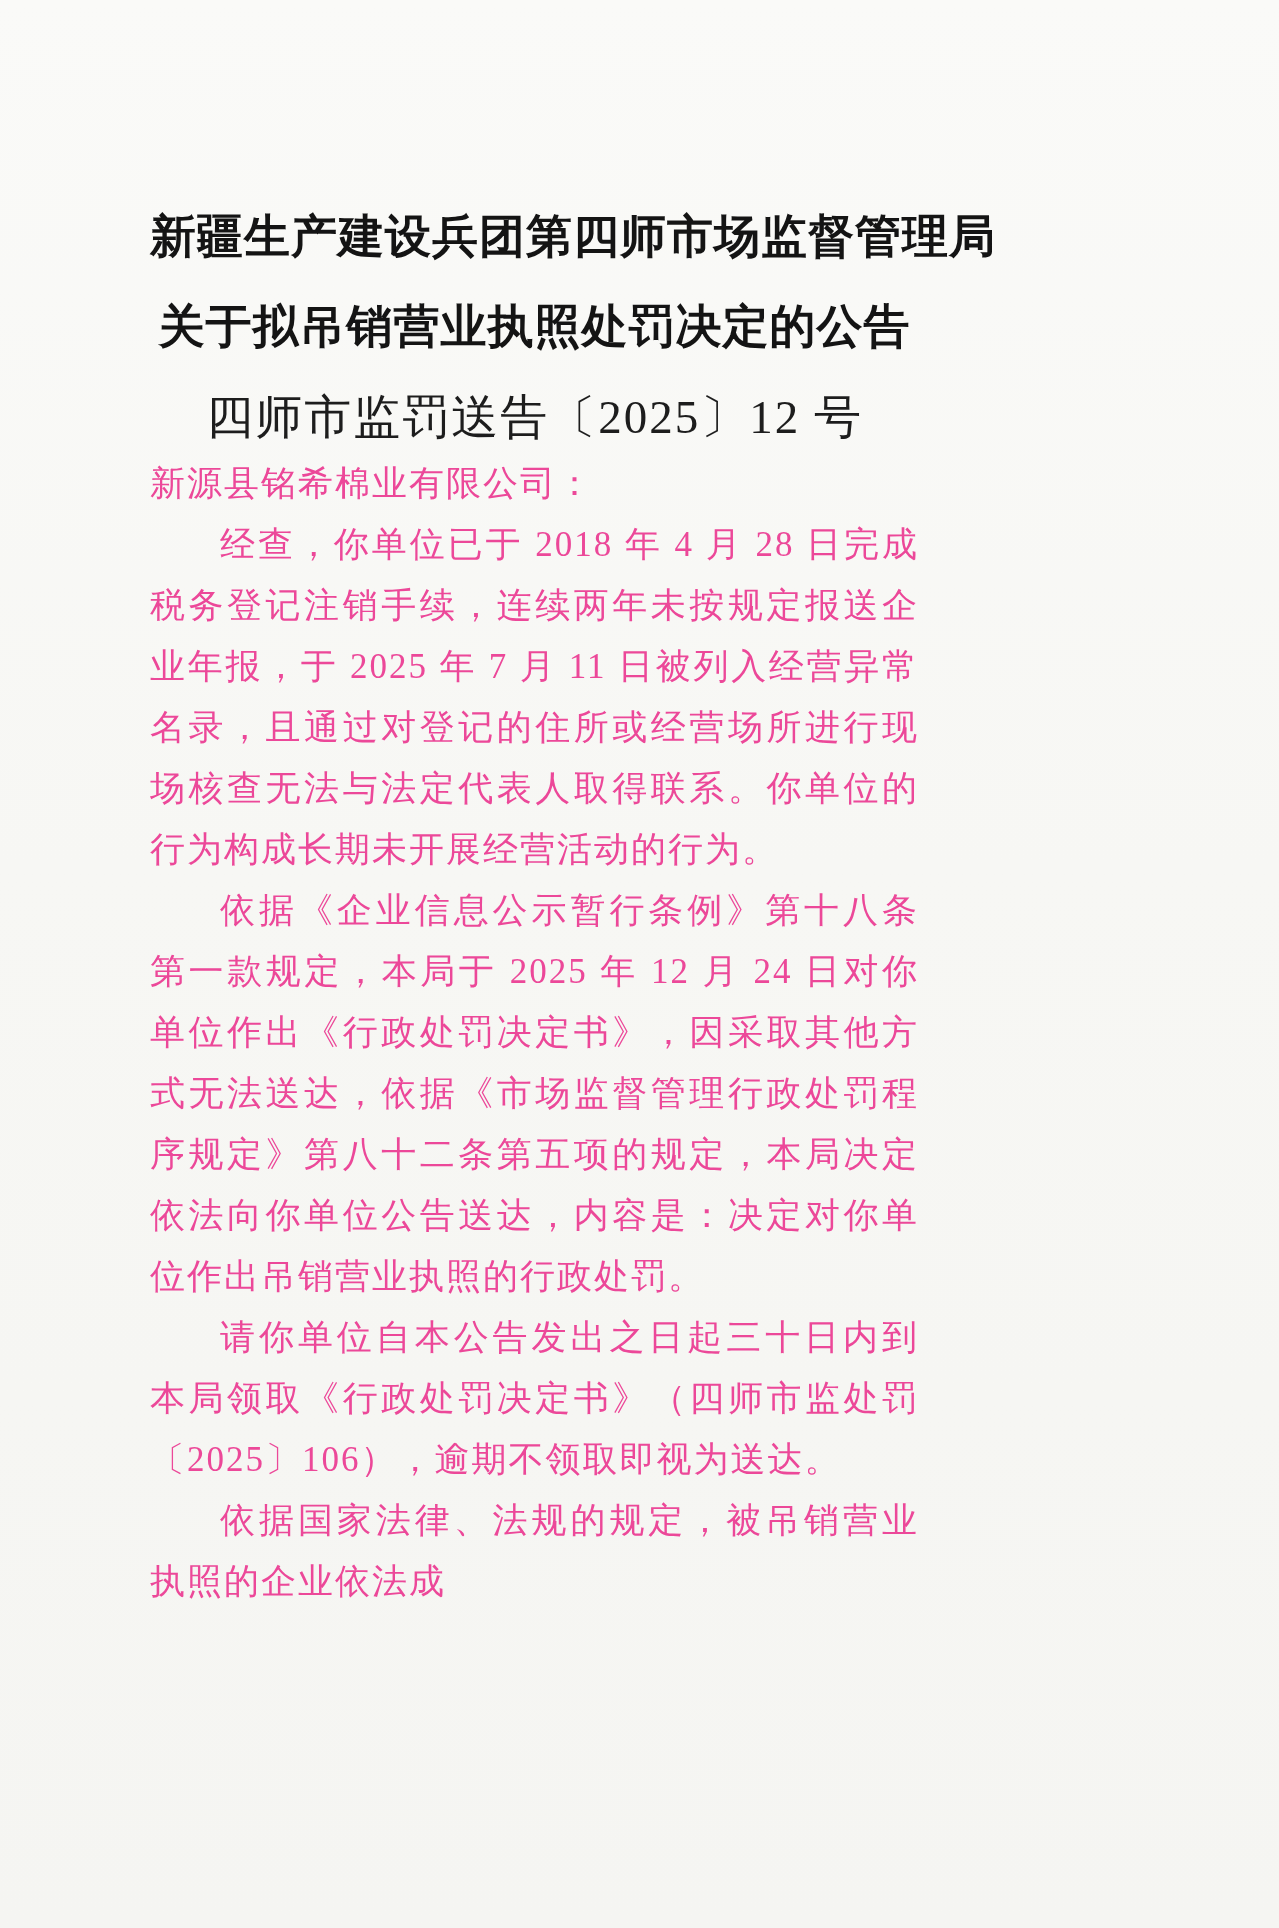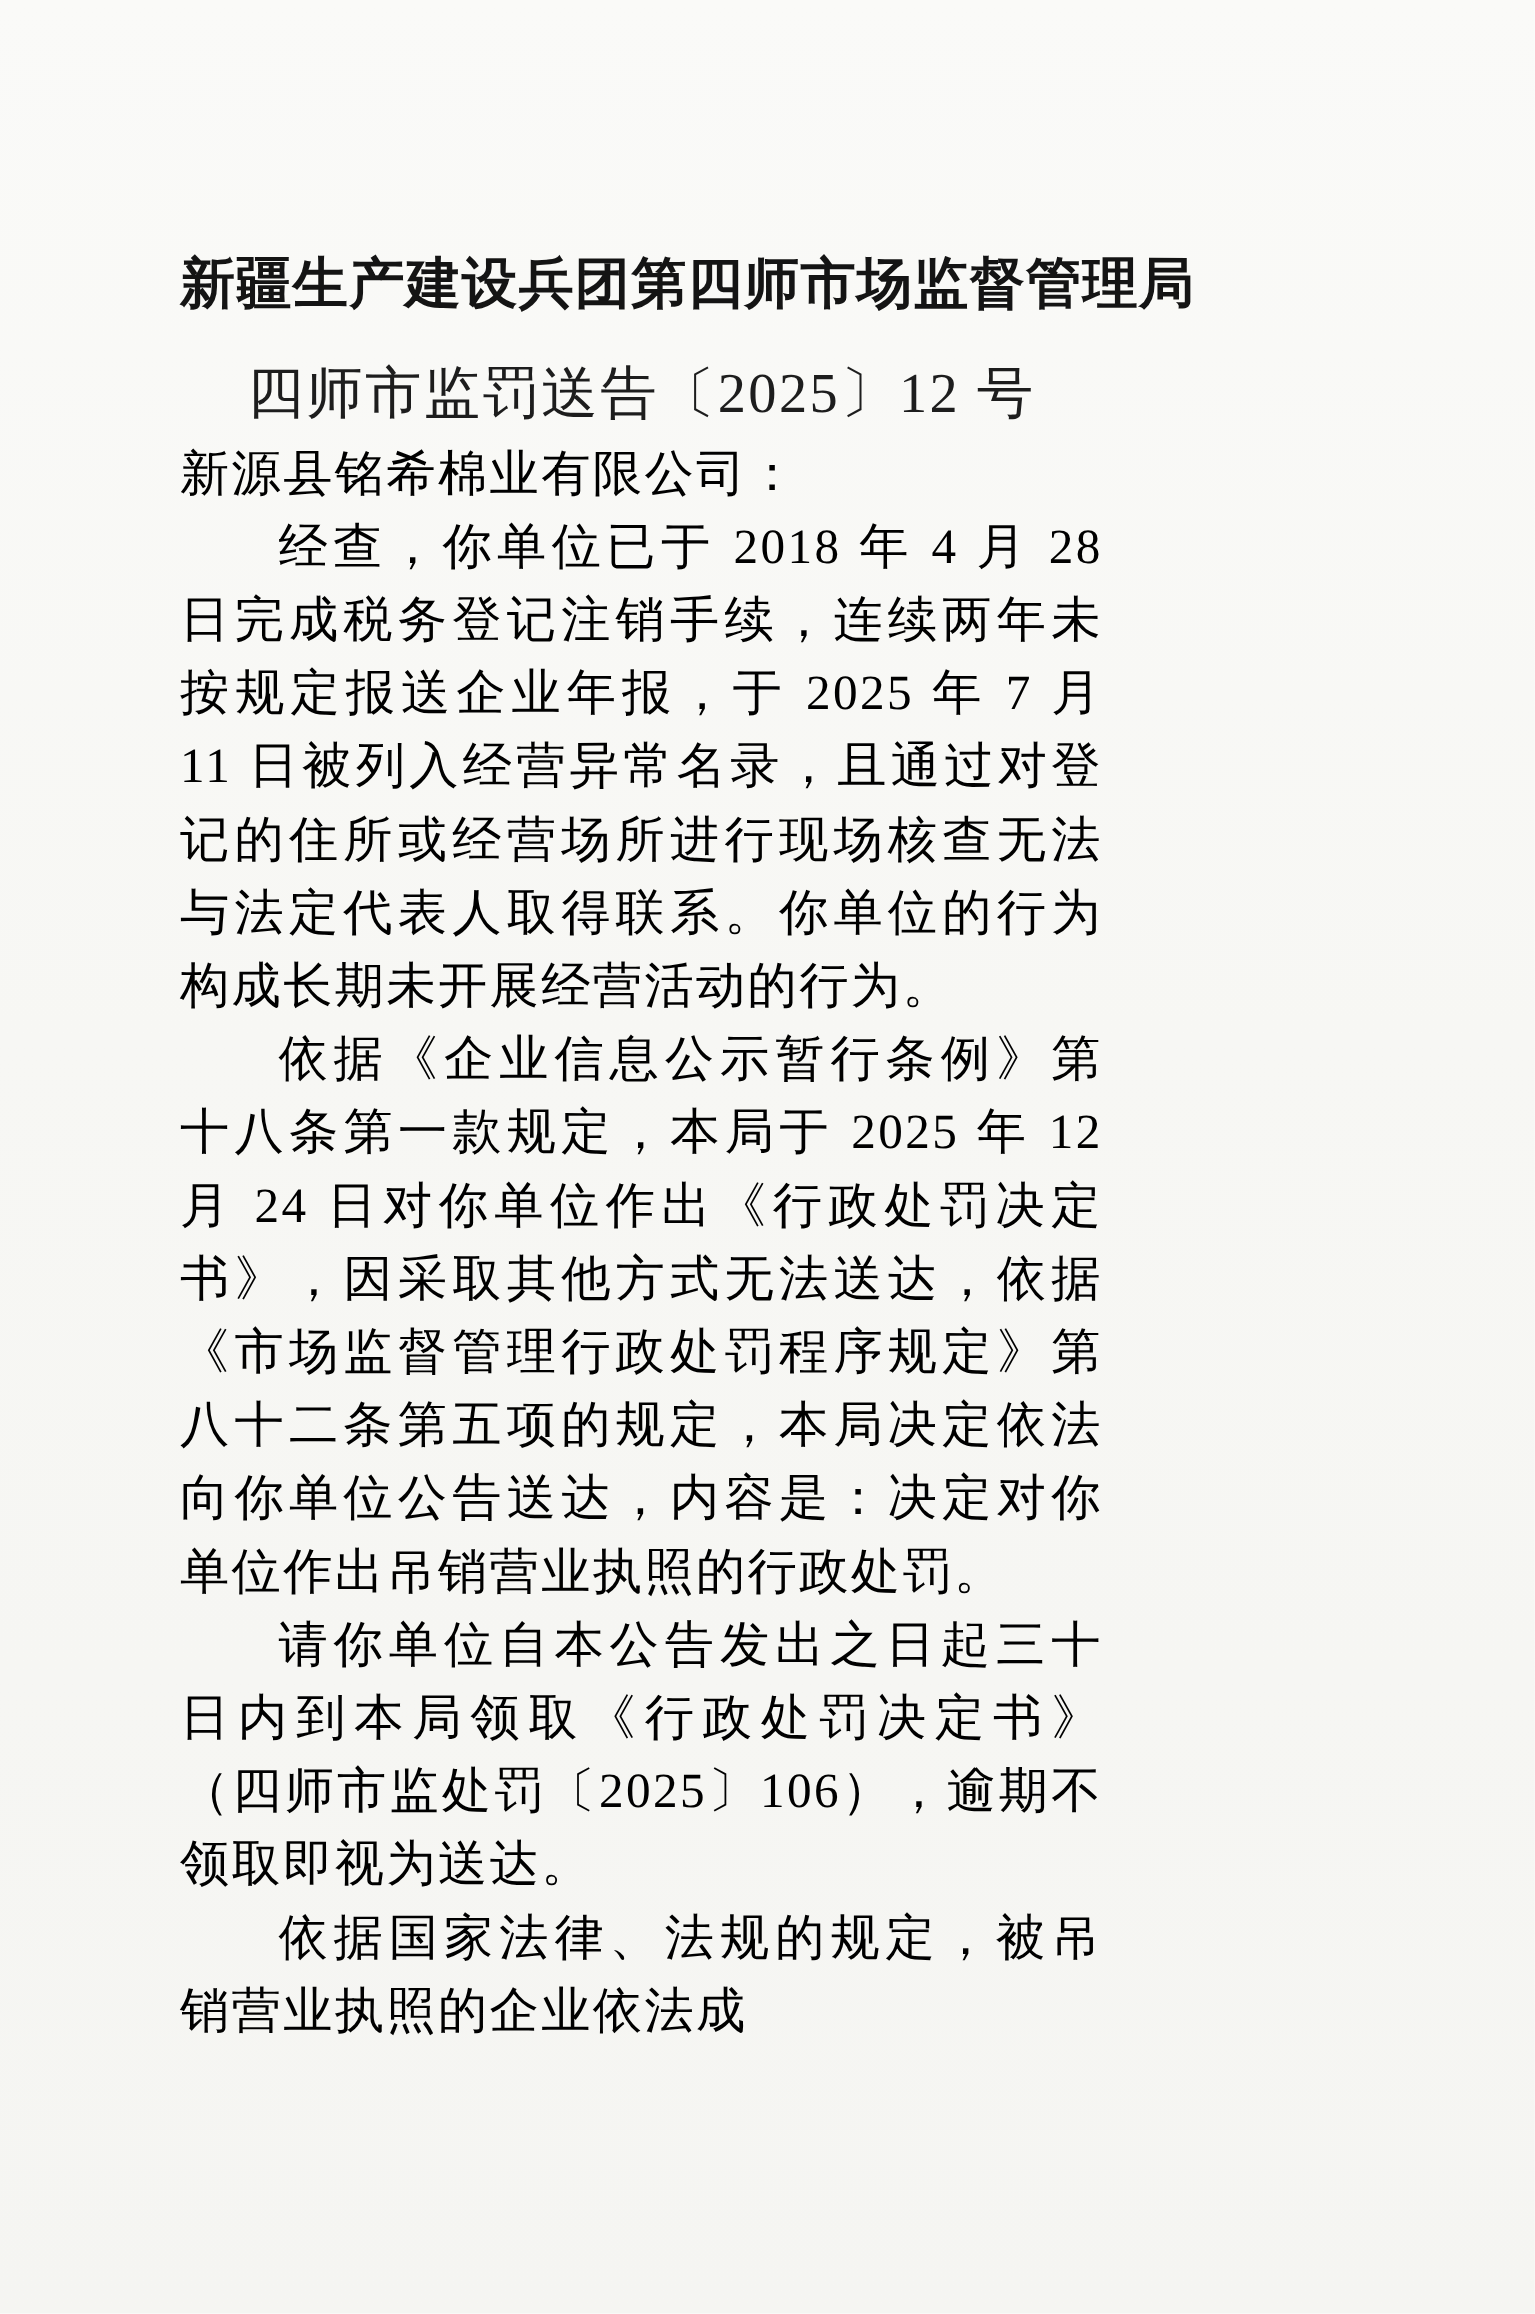--- a/index.html
+++ b/index.html
@@ -38,42 +38,43 @@
   .doc-number {
     text-align: center;
     font-size: 47px;
     line-height: 60px;
     margin-top: 16px;
     letter-spacing: 2px;
     color: #1d1d1d;
   }
   .body-text {
     margin-top: 6px;
-    font-size: 41px;
+    font-size: 35px;
     line-height: 61px;
     text-align: justify;
     letter-spacing: 2px;
-    color: #000000;
+    color: #ec4899;
   }
   .addressee {
     margin: 0;
     text-indent: 0;
   }
   .para {
     margin: 0;
     text-indent: 2em;
   }
 </style>
 </head>
 <body>
 
 <div class="page">
 
   <h1 class="title">
     <span class="title-line">新疆生产建设兵团第四师市场监督管理局</span>
+    <span class="title-line">关于拟吊销营业执照处罚决定的公告</span>
   </h1>
 
   <div class="doc-number">四师市监罚送告〔2025〕12 号</div>
 
   <div class="body-text">
     <p class="addressee">新源县铭希棉业有限公司：</p>
 
     <p class="para">经查，你单位已于 2018 年 4 月 28 日完成税务登记注销手续，连续两年未按规定报送企业年报，于 2025 年 7 月 11 日被列入经营异常名录，且通过对登记的住所或经营场所进行现场核查无法与法定代表人取得联系。你单位的行为构成长期未开展经营活动的行为。</p>
 
     <p class="para">依据《企业信息公示暂行条例》第十八条第一款规定，本局于 2025 年 12 月 24 日对你单位作出《行政处罚决定书》，因采取其他方式无法送达，依据《市场监督管理行政处罚程序规定》第八十二条第五项的规定，本局决定依法向你单位公告送达，内容是：决定对你单位作出吊销营业执照的行政处罚。</p>

